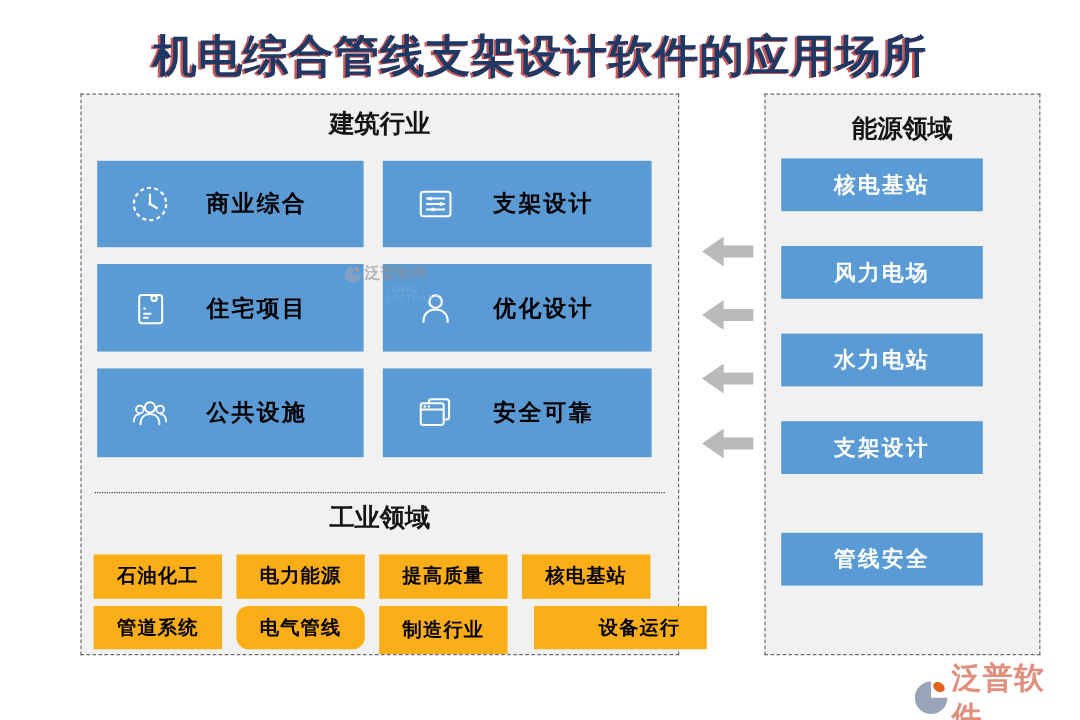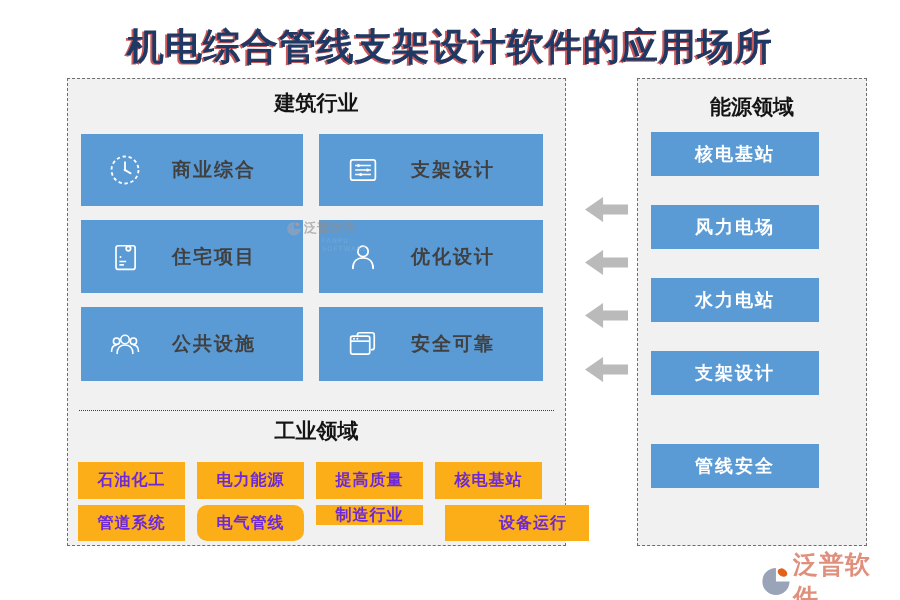--- a/index.html
+++ b/index.html
@@ -7,27 +7,27 @@
           font-family:"DejaVu Sans","Liberation Sans",sans-serif;}
   .title{position:absolute;top:22px;left:0;width:100%;text-align:center;
          font-family:"DejaVu Serif","Liberation Serif",serif;font-weight:bold;
          font-size:37px;color:#1F3864;letter-spacing:1px;
          text-shadow:-2px 1px 0 rgba(186,32,32,.75);}
   .panel{position:absolute;background:#F1F1F1;border:1px dashed #6E6E6E;box-sizing:border-box;}
   #left-panel{left:67px;top:78px;width:499px;height:468px;}
   #right-panel{left:637px;top:78px;width:230px;height:468px;}
   .panel-header{position:absolute;left:0;width:100%;text-align:center;font-weight:bold;
                 font-size:21px;color:#141414;font-family:"DejaVu Serif","Liberation Serif",serif;}
-  .feature{position:absolute;background:#5B9BD5;color:#404040;display:flex;align-items:center;}
+  .feature{position:absolute;background:#5B9BD5;color:#000000;display:flex;align-items:center;}
   .feature .ficon{flex:0 0 auto;margin-left:26px;width:36px;height:36px;}
   .feature .flabel{flex:1;text-align:center;font-size:19px;font-weight:bold;
                    letter-spacing:2px;padding-right:18px;
                    font-family:"DejaVu Serif","Liberation Serif",serif;}
   .divider{position:absolute;left:11px;right:11px;top:331px;border-top:1px dotted #3d3d3d;}
-  .ind{position:absolute;background:#FBAE17;color:#6d28d9;font-weight:bold;font-size:16px;
+  .ind{position:absolute;background:#FBAE17;color:#000000;font-weight:bold;font-size:16px;
        display:flex;align-items:center;justify-content:center;letter-spacing:1px;
        font-family:"DejaVu Serif","Liberation Serif",serif;}
   .energy{position:absolute;left:13px;width:168px;height:44px;background:#5B9BD5;color:#fff;
           font-weight:bold;font-size:18px;display:flex;align-items:center;justify-content:center;
           letter-spacing:2px;font-family:"DejaVu Serif","Liberation Serif",serif;}
   .arrow{position:absolute;left:585px;width:43px;height:25px;background:#BABABA;
          clip-path:polygon(0 50%,42% 0,42% 30%,100% 30%,100% 70%,42% 70%,42% 100%);
          filter:drop-shadow(1px 2px 1px rgba(0,0,0,.25));}
   #watermark{position:absolute;left:286px;top:219px;width:90px;opacity:.62;z-index:5;}
   #watermark .wm-row{display:flex;align-items:center;gap:3px;}
@@ -125,21 +125,21 @@
 
     <div class="divider"></div>
     <div class="panel-header" style="top:338px;">工业领域</div>
 
     <div class="ind" style="left:10px;top:383px;width:107px;height:37px;">石油化工</div>
     <div class="ind" style="left:129px;top:383px;width:107px;height:37px;">电力能源</div>
     <div class="ind" style="left:248px;top:383px;width:107px;height:37px;">提高质量</div>
     <div class="ind" style="left:367px;top:383px;width:107px;height:37px;">核电基站</div>
     <div class="ind" style="left:10px;top:426px;width:107px;height:36px;">管道系统</div>
     <div class="ind" style="left:129px;top:426px;width:107px;height:36px;border-radius:10px;">电气管线</div>
-    <div class="ind" style="left:248px;top:426px;width:107px;height:20px;">制造行业</div>
+    <div class="ind" style="left:248px;top:426px;width:107px;height:40px;">制造行业</div>
     <div class="ind" style="left:377px;top:426px;width:112px;height:36px;padding-left:32px;">设备运行</div>
   </div>
 
   <div class="arrow" style="top:197px;"></div>
   <div class="arrow" style="top:250px;"></div>
   <div class="arrow" style="top:303px;"></div>
   <div class="arrow" style="top:357px;"></div>
 
   <div id="right-panel" class="panel">
     <div class="panel-header" style="top:14px;">能源领域</div>

